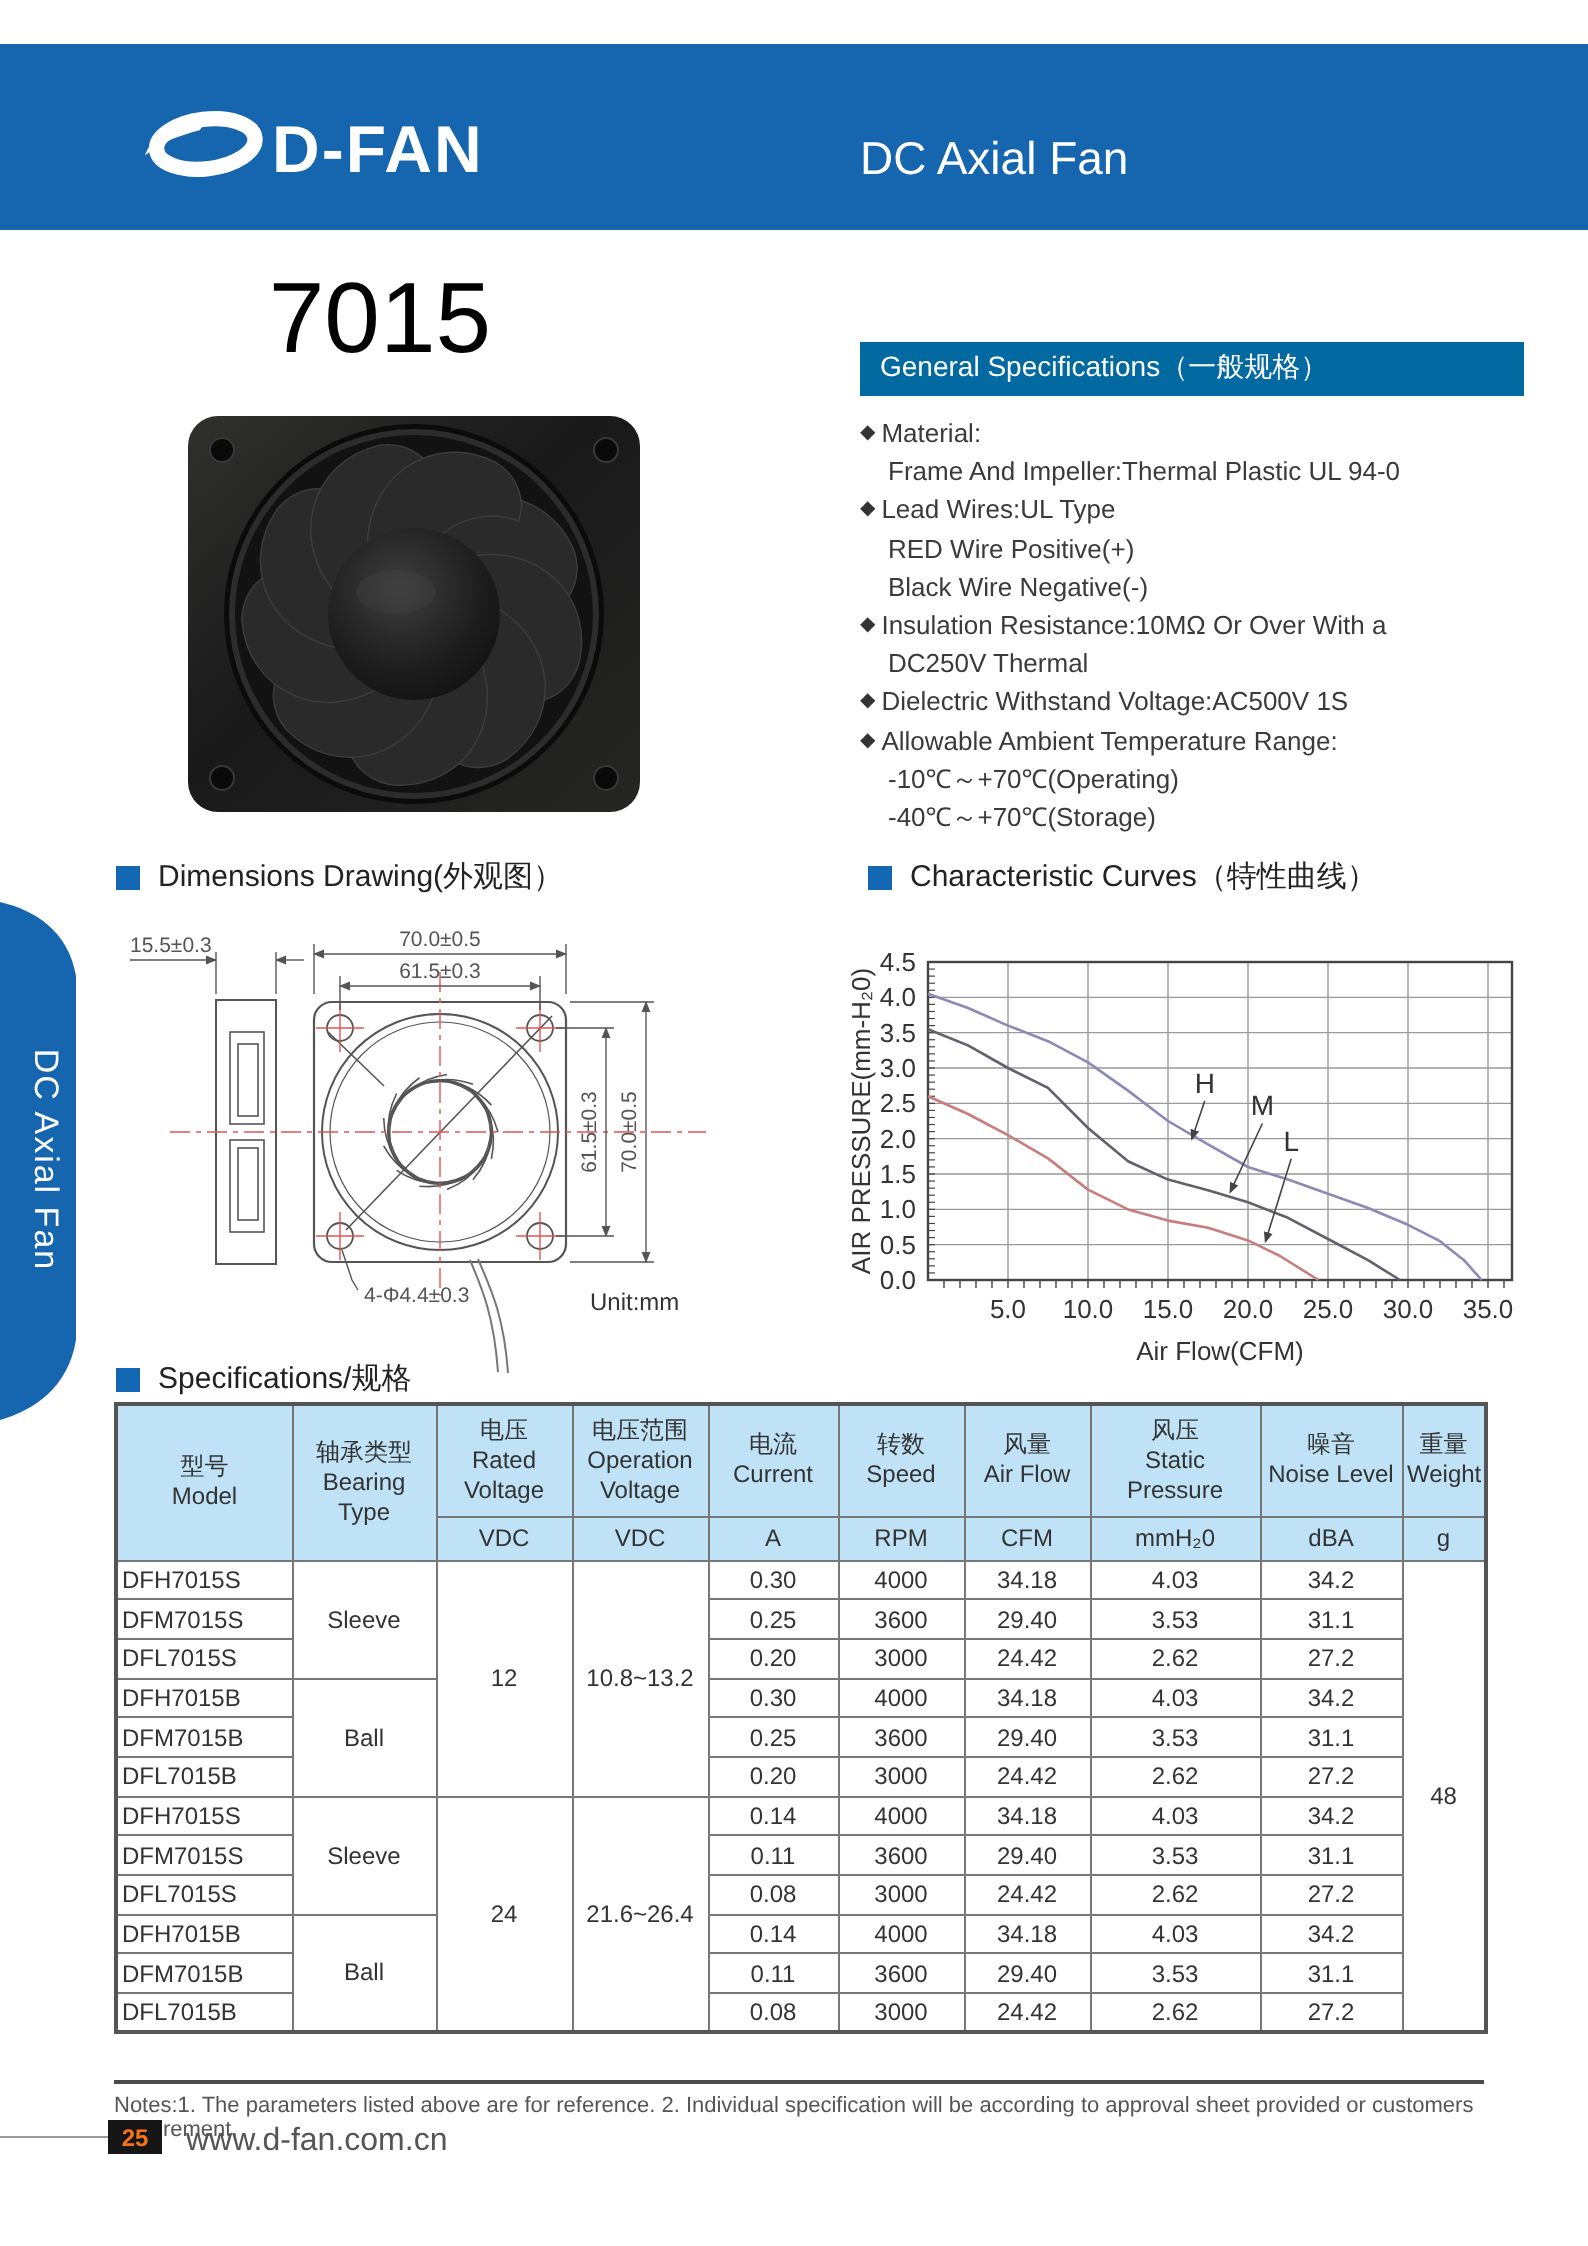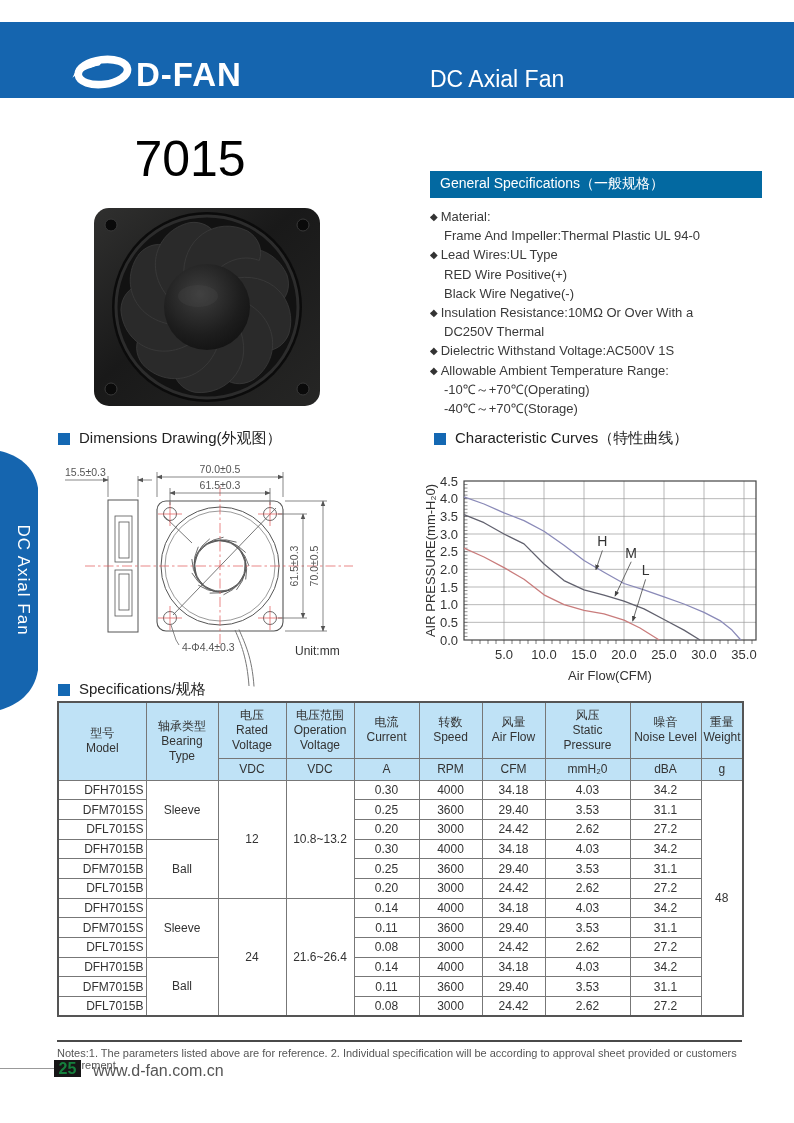--- a/index.html
+++ b/index.html
@@ -3,21 +3,21 @@
 <meta charset="utf-8">
 <style>
   * { margin:0; padding:0; box-sizing:border-box; }
   html,body { background:#fff; }
   body { width:794px; height:1123px; position:relative; overflow:hidden;
          font-family:"Liberation Sans", sans-serif; color:#333; }
 
   .abs { position:absolute; }
 
   
-  .band { left:0; top:22px; width:794px; height:76px; background:#1565af; }
+  .band { left:0; top:22px; width:794px; height:93px; background:#1565af; }
   .brand-text { left:136px; top:56px; font-size:33px; font-weight:bold; color:#fff; letter-spacing:1px; }
   .hdr-size { left:276px; top:50px; font-size:42px; color:#fff; letter-spacing:1px; }
   .hdr-product { left:500px; top:68px; font-size:23px; color:#fff; }
 
   
   .tab-wrap { left:0; top:446px; width:46px; height:268px; }
   .tab-label { left:0; top:446px; width:46px; height:268px; display:flex; align-items:center; justify-content:center; }
   .tab-label span { transform:rotate(90deg); white-space:nowrap; color:#fff; font-size:17px; letter-spacing:1px; }
 
   .model-title { left:95px; top:130px; width:190px; text-align:center; font-size:50px; color:#000000; }
@@ -42,28 +42,28 @@
   .unit-text { font-size:12px; fill:#333; }
 
   
   #spec-table { border-collapse:collapse; width:685px; table-layout:fixed; font-size:12px; color:#333;
                 border:2px solid #555; }
   #spec-table th, #spec-table td { border:1px solid #777; text-align:center; font-weight:normal; padding:0 2px; }
   #spec-table thead th { background:#bfe2f6; line-height:15px; }
   #spec-table thead tr.r1 th { height:56px; }
   #spec-table thead tr.r2 th { height:22px; }
   #spec-table tbody td { height:19.7px; background:#fff; }
-  #spec-table td.model-cell { text-align:right; padding-left:14px; }
+  #spec-table td.model-cell { text-align:left; padding-left:2px; }
 
   
   .rule { left:57px; top:1040px; width:685px; height:2px; background:#4a4a4a; }
   .notes { left:57px; top:1047px; width:700px; font-size:11px; color:#555; }
   .badge-line { left:0; top:1068px; width:54px; height:1px; background:#999; }
-  .page-badge { left:54px; top:1060px; width:27px; height:17px; background:#161616; color:#15803d;
-                font-size:16px; font-weight:bold; display:flex; align-items:center; justify-content:center; }
+  .page-badge { left:54px; top:1060px; width:27px; height:17px; background:#161616; color:#f97316;
+                font-size:12px; font-weight:bold; display:flex; align-items:center; justify-content:center; }
   .site { left:93px; top:1062px; font-size:16px; color:#555; }
 </style>
 </head>
 <body>
 
 <div class="abs band">
   <svg class="abs" style="left:70px;top:30px" width="62" height="40" viewBox="0 0 64 42">
     <ellipse cx="34" cy="21" rx="26" ry="13" fill="none" stroke="#fff" stroke-width="8" transform="rotate(-7 34 21)"></ellipse>
     <path d="M2,27 C8,13 20,5 36,6 L30,15 C19,16 10,21 2,27 Z" fill="#fff"></path>
     <ellipse cx="34" cy="21" rx="18" ry="7.5" fill="#1565af" transform="rotate(-7 34 21)"></ellipse>

